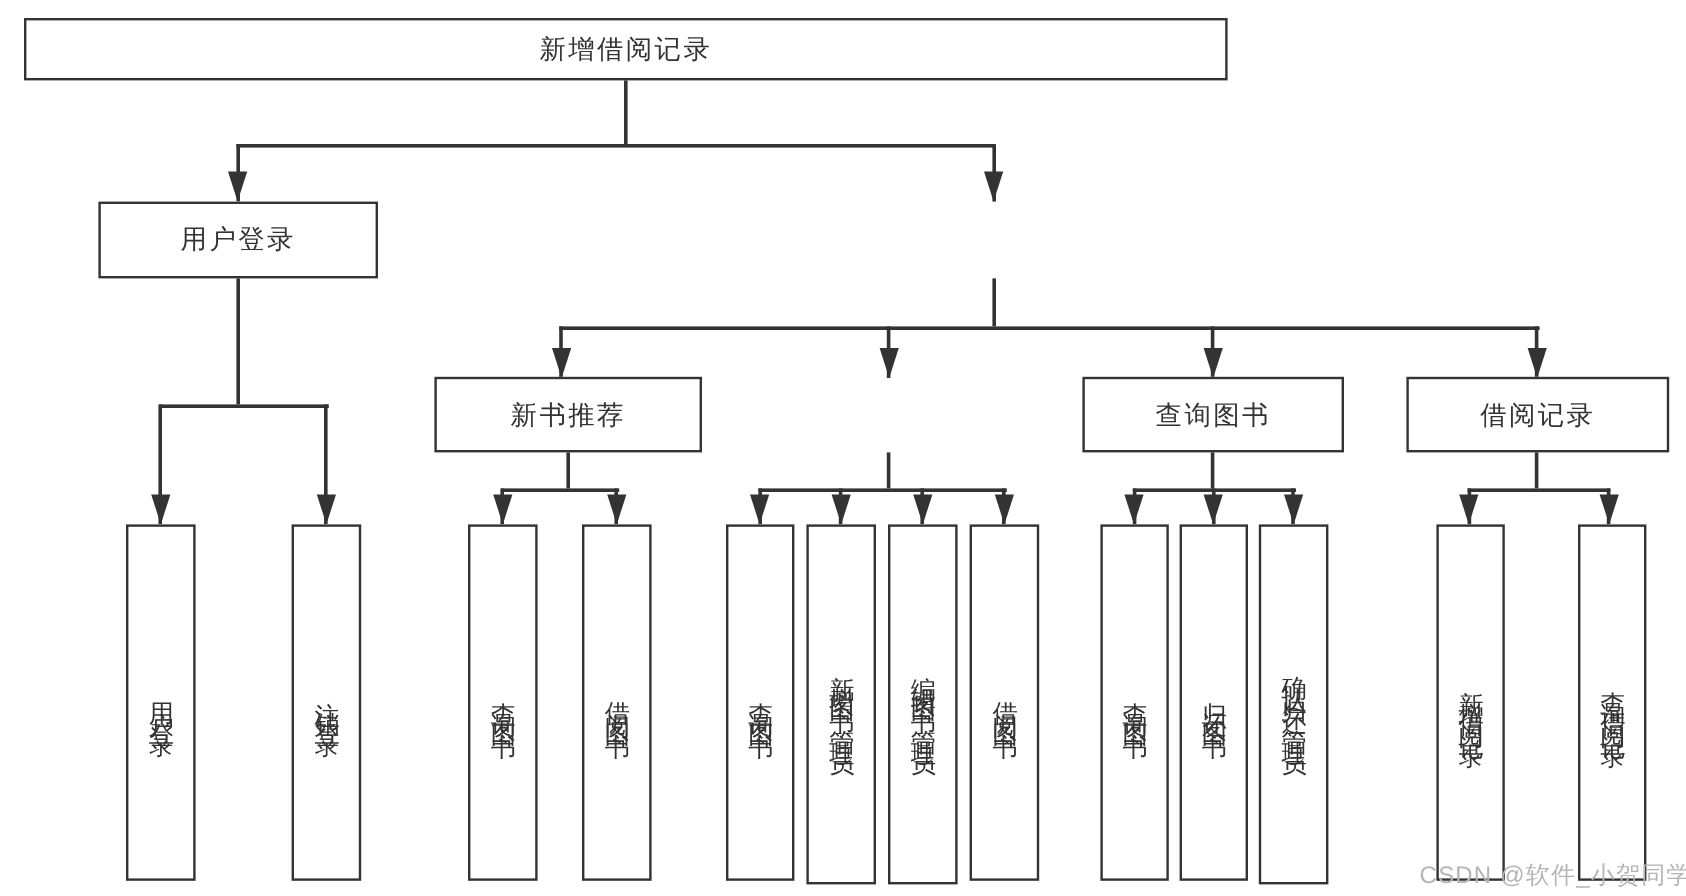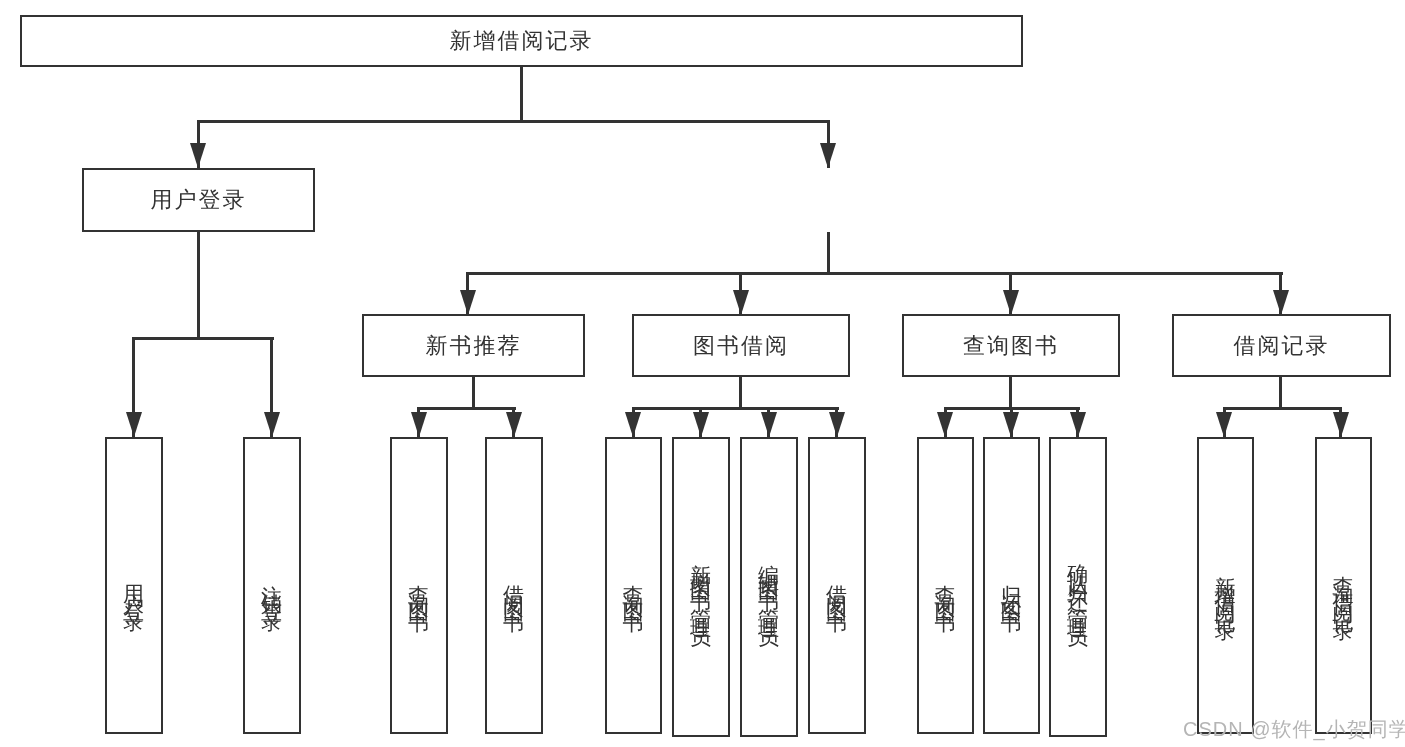--- a/index.html
+++ b/index.html
@@ -98,23 +98,20 @@
   <div class="v-line" style="left:739px; top:272px; height:43px;"></div>
   <div class="arrow" style="left:733px; top:290px;"></div>
   <div class="v-line" style="left:1009px; top:272px; height:43px;"></div>
   <div class="arrow" style="left:1003px; top:290px;"></div>
   <div class="v-line" style="left:1279px; top:272px; height:43px;"></div>
   <div class="arrow" style="left:1273px; top:290px;"></div>
 
   <div class="box hbox" style="left:362px; top:314px; width:223px; height:63px;">
     <span>新书推荐</span>
   </div>
-  <div class="box hbox" style="left:632px; top:314px; width:218px; height:63px;">
-    <span>图书借阅</span>
-  </div>
   <div class="box hbox" style="left:902px; top:314px; width:218px; height:63px;">
     <span>查询图书</span>
   </div>
   <div class="box hbox" style="left:1172px; top:314px; width:219px; height:63px;">
     <span>借阅记录</span>
   </div>
 
   <div class="v-line" style="left:472px; top:377px; height:30px;"></div>
   <div class="h-line" style="left:418px; top:407px; width:98px;"></div>
   <div class="v-line" style="left:417px; top:407px; height:30px;"></div>

